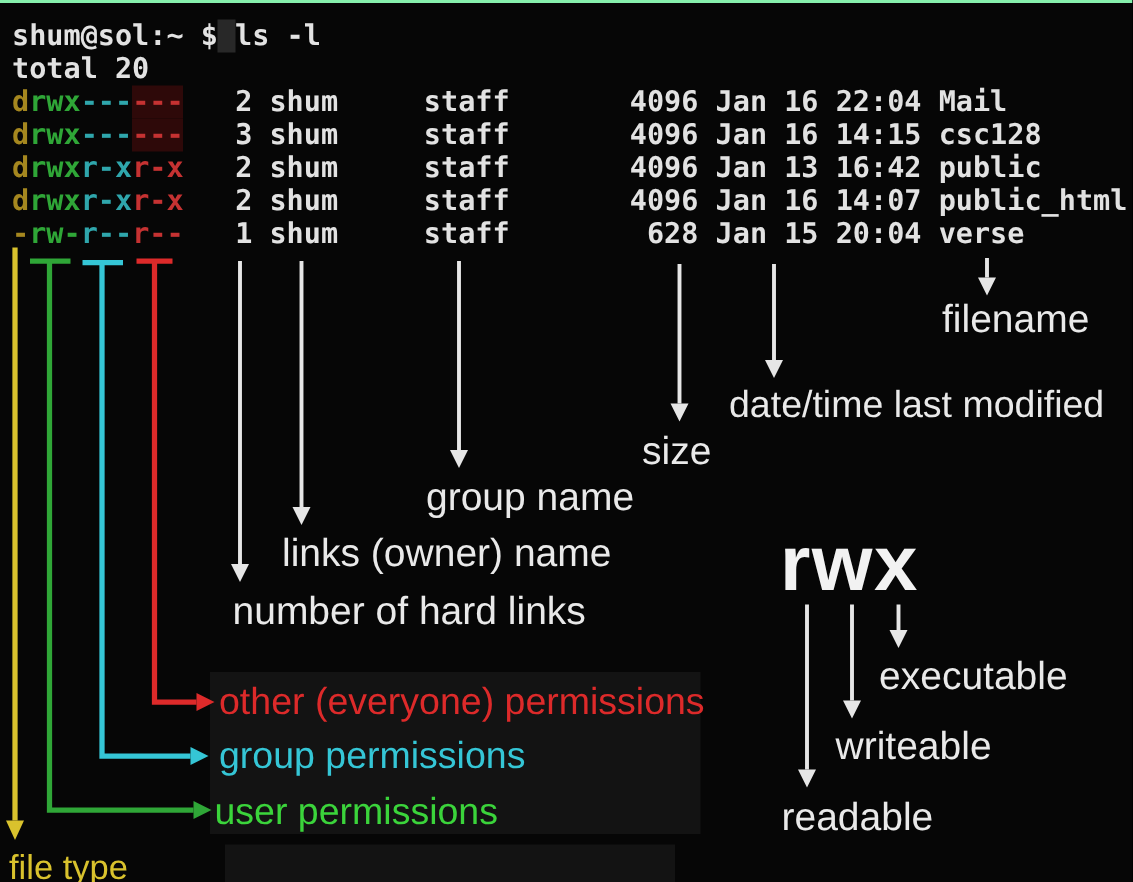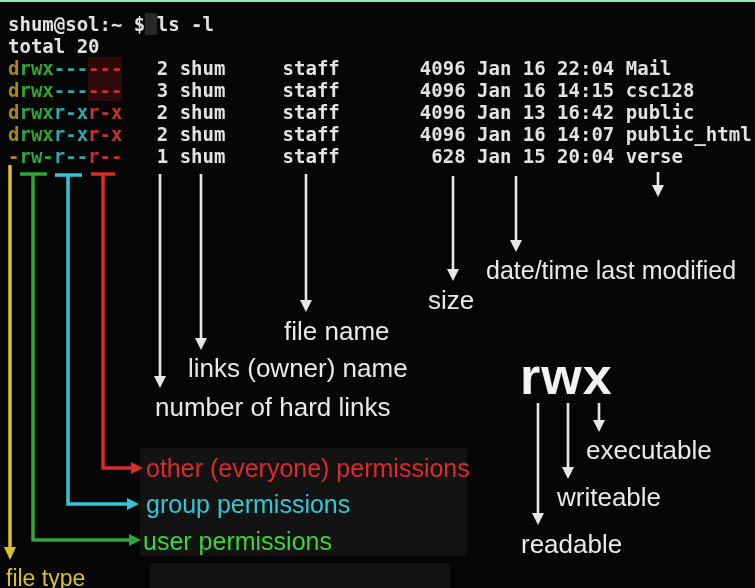--- a/index.html
+++ b/index.html
@@ -120,23 +120,24 @@
       <polyline class="cline" points="68,173 68,502 127,502"></polyline>
       <polygon class="chead" points="127,496 127,508 139,502"></polygon>
     </g>
     <g>
       <line class="rline" x1="91" y1="172" x2="115" y2="172"></line>
       <polyline class="rline" points="103,172 103,466 131,466"></polyline>
       <polygon class="rhead" points="131,460 131,472 143,466"></polygon>
     </g>
   </svg>
 
+  <div class="lbl white" style="left:628px;top:196px;">filename</div>
   <div class="lbl white dt" style="left:486px;top:255px;">date/time last modified</div>
   <div class="lbl white" style="left:428px;top:284px;">size</div>
-  <div class="lbl white" style="left:284px;top:315px;">file name</div>
+  <div class="lbl white" style="left:284px;top:315px;">group name</div>
   <div class="lbl white" style="left:188px;top:352px;">links (owner) name</div>
   <div class="lbl white" style="left:155px;top:391px;">number of hard links</div>
   <div class="lbl rwx-big" style="left:520px;top:346px;">rwx</div>
   <div class="lbl white" style="left:586px;top:434px;">executable</div>
   <div class="lbl white" style="left:557px;top:481px;">writeable</div>
   <div class="lbl red" style="left:146px;top:453px;">other (everyone) permissions</div>
 
   <div class="lbl white" style="left:521px;top:528px;">readable</div>
   <div class="lbl cyan" style="left:146px;top:489px;">group permissions</div>
   <div class="lbl green" style="left:143px;top:526px;">user permissions</div>

